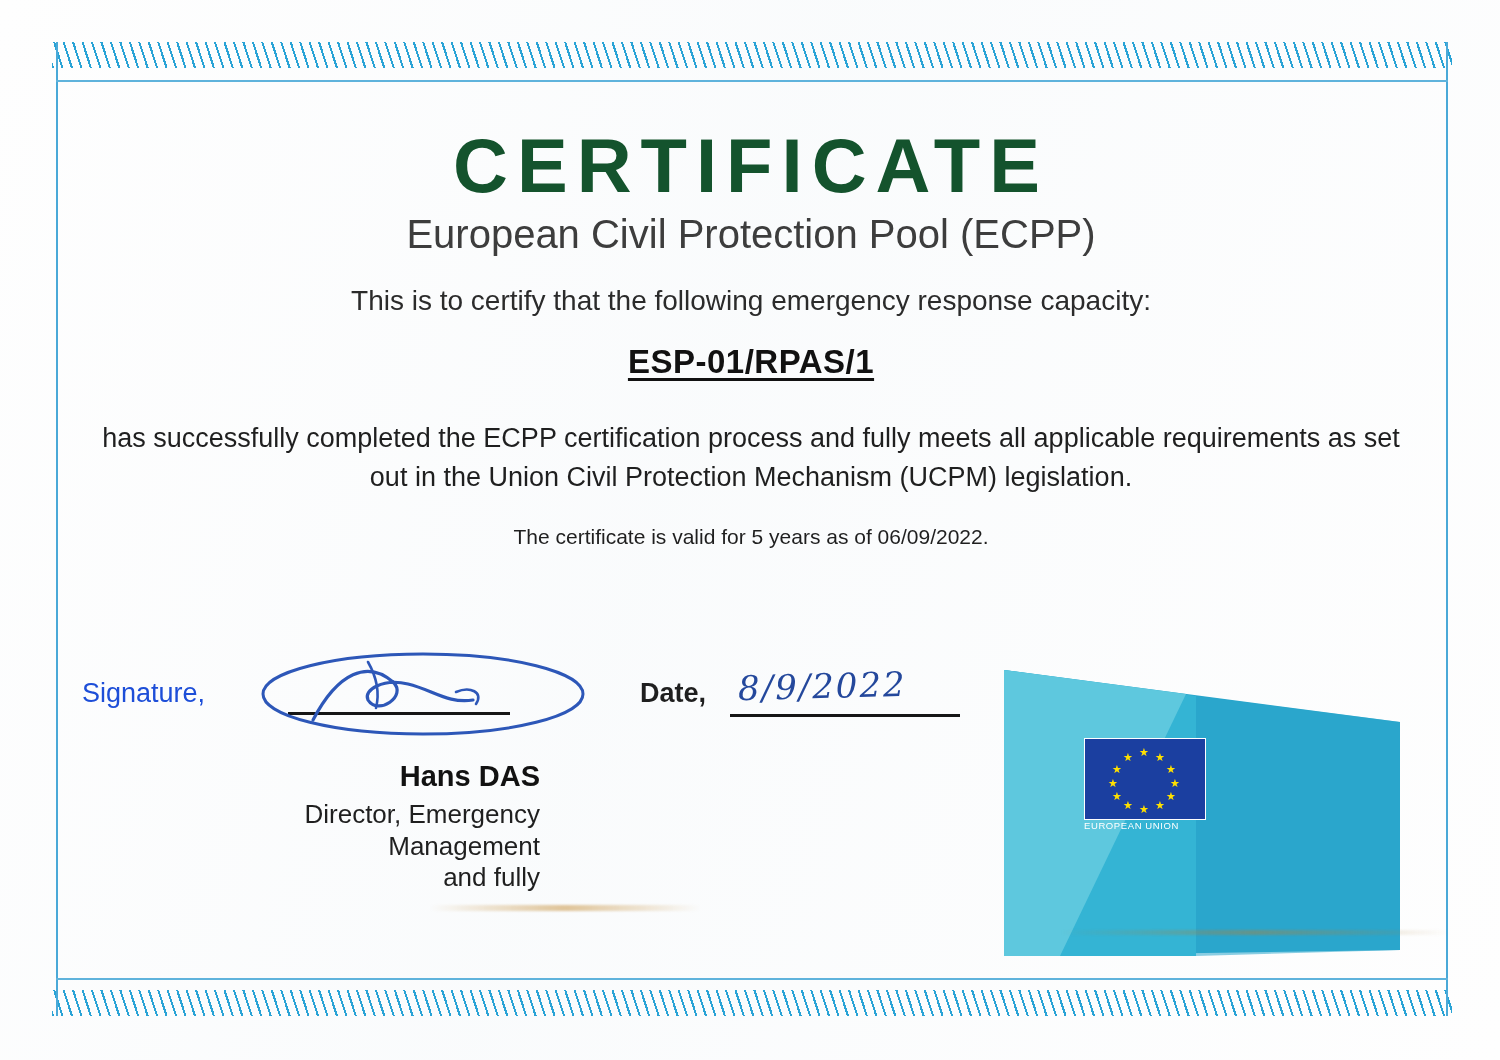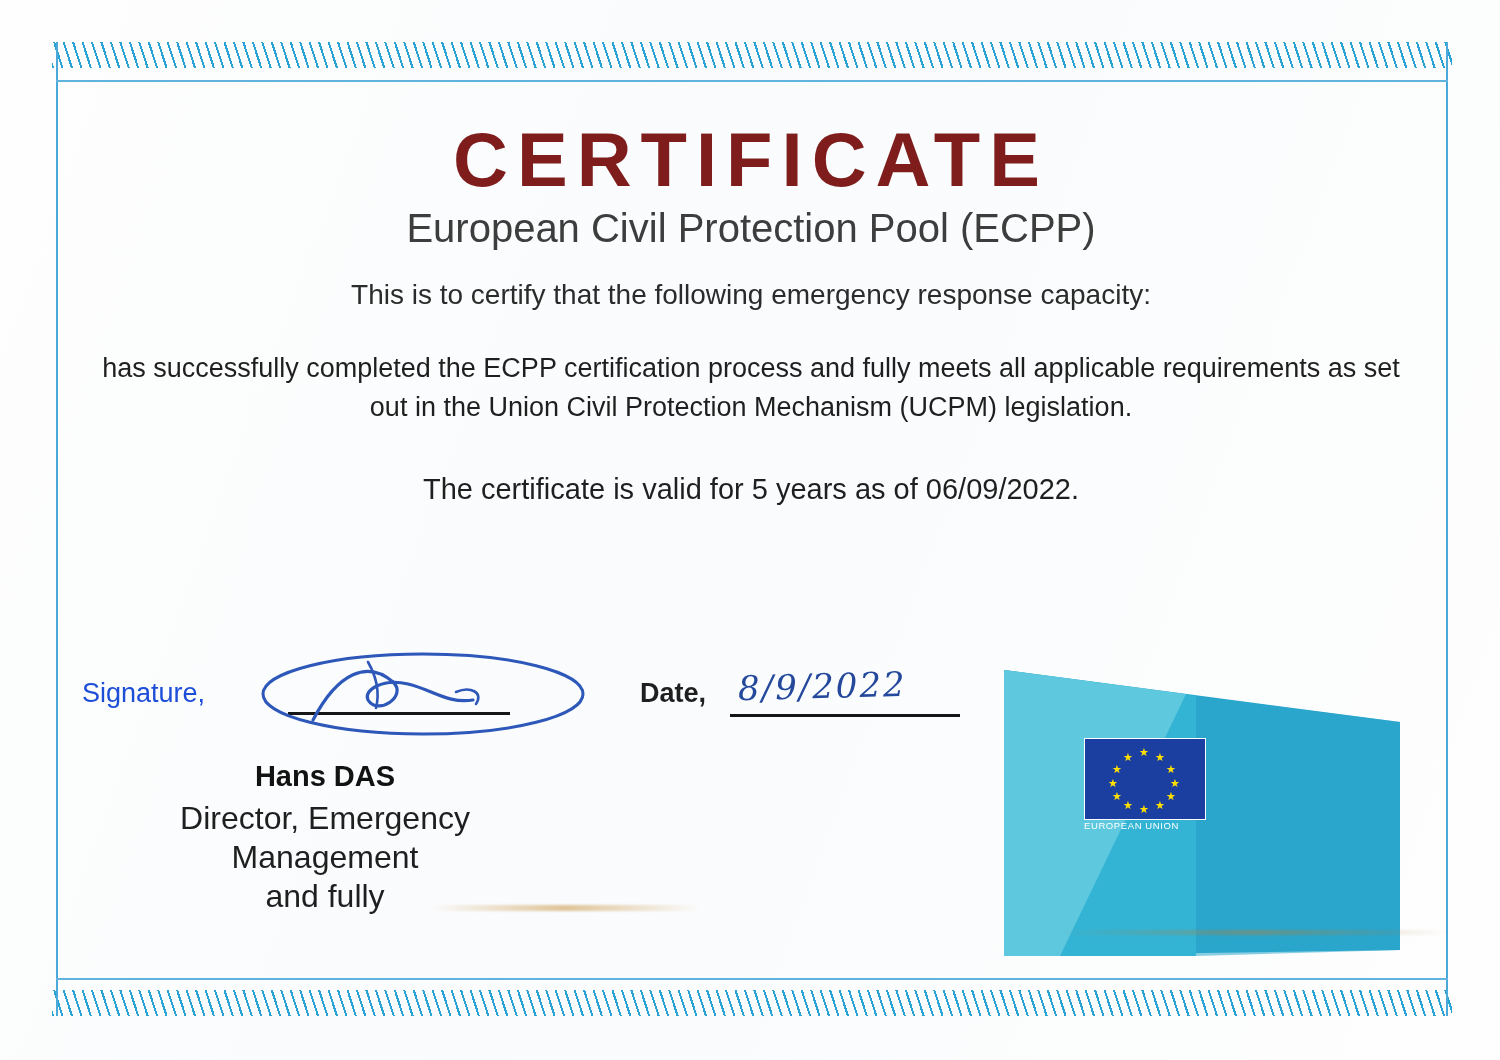--- a/index.html
+++ b/index.html
@@ -77,25 +77,25 @@
   
   .content {
     position: absolute;
     left: 70px;
     top: 96px;
     width: 1362px;
     text-align: center;
   }
 
   .title {
-    margin-top: 24px;
+    margin-top: 30px;
     font-size: 76px;
     font-weight: bold;
     letter-spacing: 9px;
-    color: #7f1d1d;
+    color: #14532d;
     font-family: "Liberation Sans", sans-serif;
     line-height: 1.05;
   }
 
   .subtitle {
     margin-top: 6px;
     font-size: 40px;
     color: #3d3d3d;
     font-weight: 400;
   }
@@ -126,22 +126,22 @@
 
   .body-text {
     margin-top: 38px;
     font-size: 27px;
     line-height: 1.45;
     color: #1f1f1f;
     padding: 0 14px;
   }
 
   .validity {
-    margin-top: 46px;
-    font-size: 29px;
+    margin-top: 28px;
+    font-size: 21px;
     color: #1f1f1f;
   }
 
   
   .sig-zone {
     position: absolute;
     left: 70px;
     top: 660px;
     width: 1362px;
     height: 300px;
@@ -197,30 +197,30 @@
     font-style: italic;
     letter-spacing: 2px;
     transform: rotate(-1.5deg);
   }
 
   .signer {
     position: absolute;
     left: 40px;
     top: 100px;
     width: 430px;
-    text-align: center;
+    text-align: right;
   }
   .signer-name {
     font-size: 29px;
     font-weight: bold;
     color: #121212;
   }
   .signer-role {
     margin-top: 6px;
-    font-size: 32px;
+    font-size: 26px;
     line-height: 1.22;
     color: #1f1f1f;
   }
 
   
   .eu-block {
     position: absolute;
     left: 930px;
     top: 0px;
     width: 420px;
@@ -290,20 +290,21 @@
   <div class="hatch-bottom"></div>
   <div class="rule-v-left"></div>
   <div class="rule-v-right"></div>
   <div class="rule-h-inner-top"></div>
   <div class="rule-h-inner-bottom"></div>
 
   <div class="content">
     <div class="title">CERTIFICATE</div>
     <div class="subtitle">European Civil Protection Pool (ECPP)</div>
     <div class="lead">This is to certify that the following emergency response capacity:</div>
+    <div class="capacity-code">ESP-01/RPAS/1</div>
     <div class="body-text">has successfully completed the ECPP certification process and fully meets all applicable requirements as set out in the Union Civil Protection Mechanism (UCPM) legislation.</div>
     <div class="validity">The certificate is valid for 5 years as of 06/09/2022.</div>
   </div>
 
   <div class="sig-zone">
 
     <div class="sig-label">Signature,</div>
     <div class="sig-line"></div>
 
     <svg class="scribble" viewBox="0 0 420 105">

